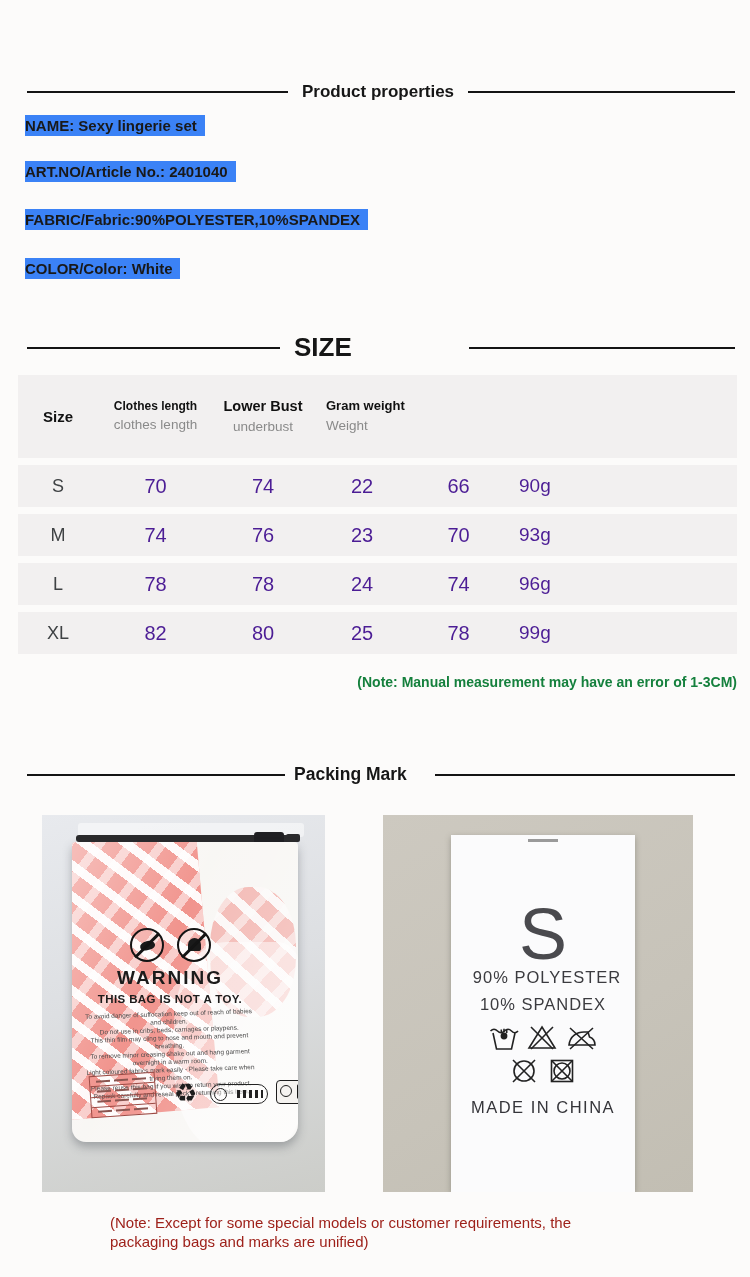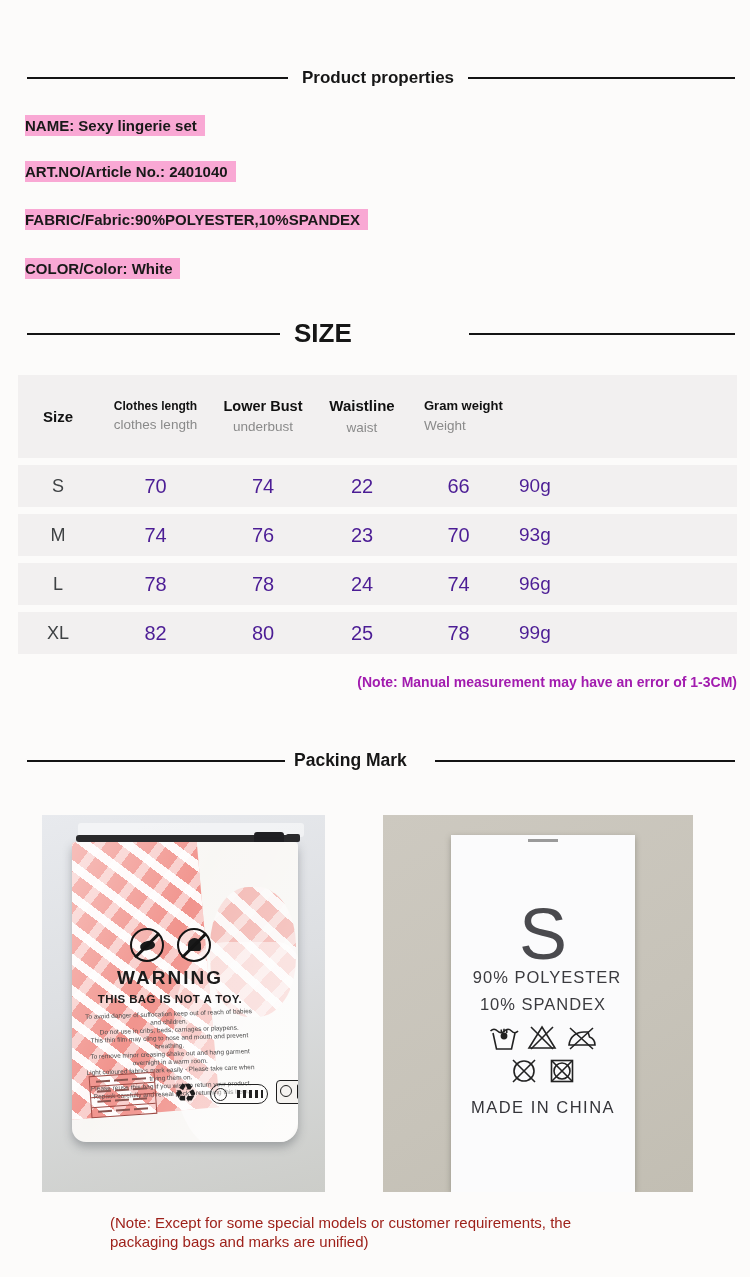--- a/index.html
+++ b/index.html
@@ -4,31 +4,31 @@
 <style>
   * { margin:0; padding:0; box-sizing:border-box; }
   html,body { width:750px; }
   body {
     height:1277px; position:relative; overflow:hidden;
     background:#fcfbfa;
     font-family:"Liberation Sans", sans-serif;
     color:#161616;
   }
   
-  .sec-heading { position:absolute; left:27px; width:708px; display:flex; align-items:center; }
+  .sec-heading { position:absolute; left:27px; width:708px; display:flex; align-items:center;margin-top:14px; }
   .sec-heading .ln { height:2px; background:#141414; }
   .sec-title { font-weight:bold; white-space:nowrap; }
   #hdr-product { top:68px; }
   #hdr-product .ln-l { width:261px; } #hdr-product .sec-title { font-size:17px; margin:0 14px; } #hdr-product .ln-r { flex:1; }
   #hdr-size { top:318px; }
   #hdr-size .ln-l { width:253px; } #hdr-size .sec-title { font-size:26px; margin-left:14px; margin-right:117px; } #hdr-size .ln-r { flex:1; }
   #hdr-packing { top:750px;text-align:right; }
   #hdr-packing .ln-l { width:258px; } #hdr-packing .sec-title { font-size:17.5px; margin-left:9px; margin-right:28px; } #hdr-packing .ln-r { flex:1; }
   
-  .prop-line { position:absolute; left:25px; font-size:15px; font-weight:bold; color:#191919; background:#f9a8d4; padding:2px 8px 2px 0; }
+  .prop-line { position:absolute; left:25px; font-size:15px; font-weight:bold; color:#191919; background:#3b82f6; padding:2px 8px 2px 0; }
   #prop-0 { top:115px; } #prop-1 { top:161px; } #prop-2 { top:209px; } #prop-3 { top:258px; }
   
   #size-table { position:absolute; top:375px; left:18px; width:719px; }
   .t-row { display:grid; grid-template-columns:80px 115px 100px 98px 95px 1fr; align-items:center; background:#f2f0f0; margin-bottom:7px; }
   .t-head { height:83px; }
   .t-data { height:42px; }
   .hcell { text-align:center; line-height:1.55; }
   .hcell .ht { font-weight:bold; color:#111; }
   .hcell .hs { font-weight:400; color:#8a8a8a; font-size:13.5px; }
   .c0 .ht { font-size:15px; } .c1 .ht { font-size:14.5px; } .c2 .ht { font-size:12px; }
@@ -118,24 +118,20 @@
         <div class="ht">Size</div>
       </div>
     <div class="hcell c2">
         <div class="ht">Clothes length</div>
         <div class="hs">clothes length</div>
       </div>
     <div class="hcell c1">
         <div class="ht">Lower Bust</div>
         <div class="hs">underbust</div>
       </div>
-    <div class="hcell c4">
-        <div class="ht">Waistline</div>
-        <div class="hs">waist</div>
-      </div>
     <div class="hcell c5">
         <div class="ht">Gram weight</div>
         <div class="hs">Weight</div>
       </div>
   </div>
   <div class="t-row t-data">
     <div class="cell c0">S</div>
     <div class="cell c1">70</div>
     <div class="cell c2">74</div>
     <div class="cell c3">22</div>
@@ -161,21 +157,21 @@
   <div class="t-row t-data">
     <div class="cell c0">XL</div>
     <div class="cell c1">82</div>
     <div class="cell c2">80</div>
     <div class="cell c3">25</div>
     <div class="cell c4">78</div>
     <div class="cell c5">99g</div>
   </div>
 </div>
 
-<div id="note-measure" style="color: #a21caf;">(Note: Manual measurement may have an error of 1-3CM)</div>
+<div id="note-measure" style="color: #15803d;">(Note: Manual measurement may have an error of 1-3CM)</div>
 
 <div class="sec-heading" id="hdr-packing">
   <div class="ln ln-l"></div>
   <div class="sec-title">Packing Mark</div>
   <div class="ln ln-r"></div>
 </div>
 
 <div class="photo" id="photo-bag">
   <div class="bag-flap"></div>
   <div class="zip-bar"></div>

